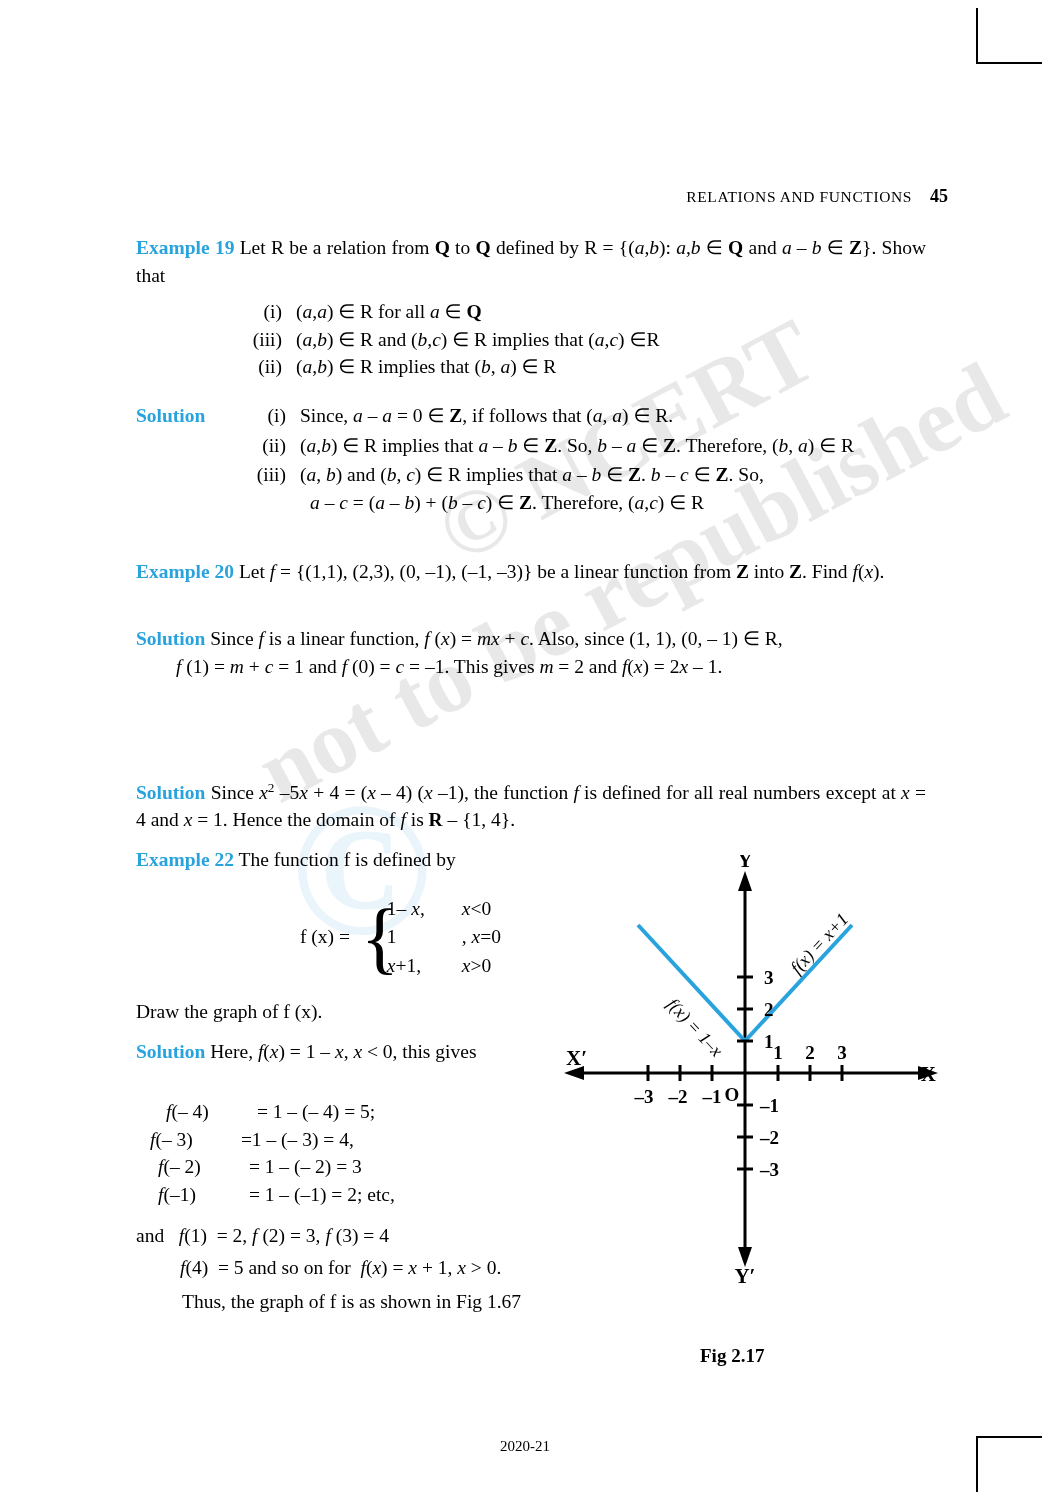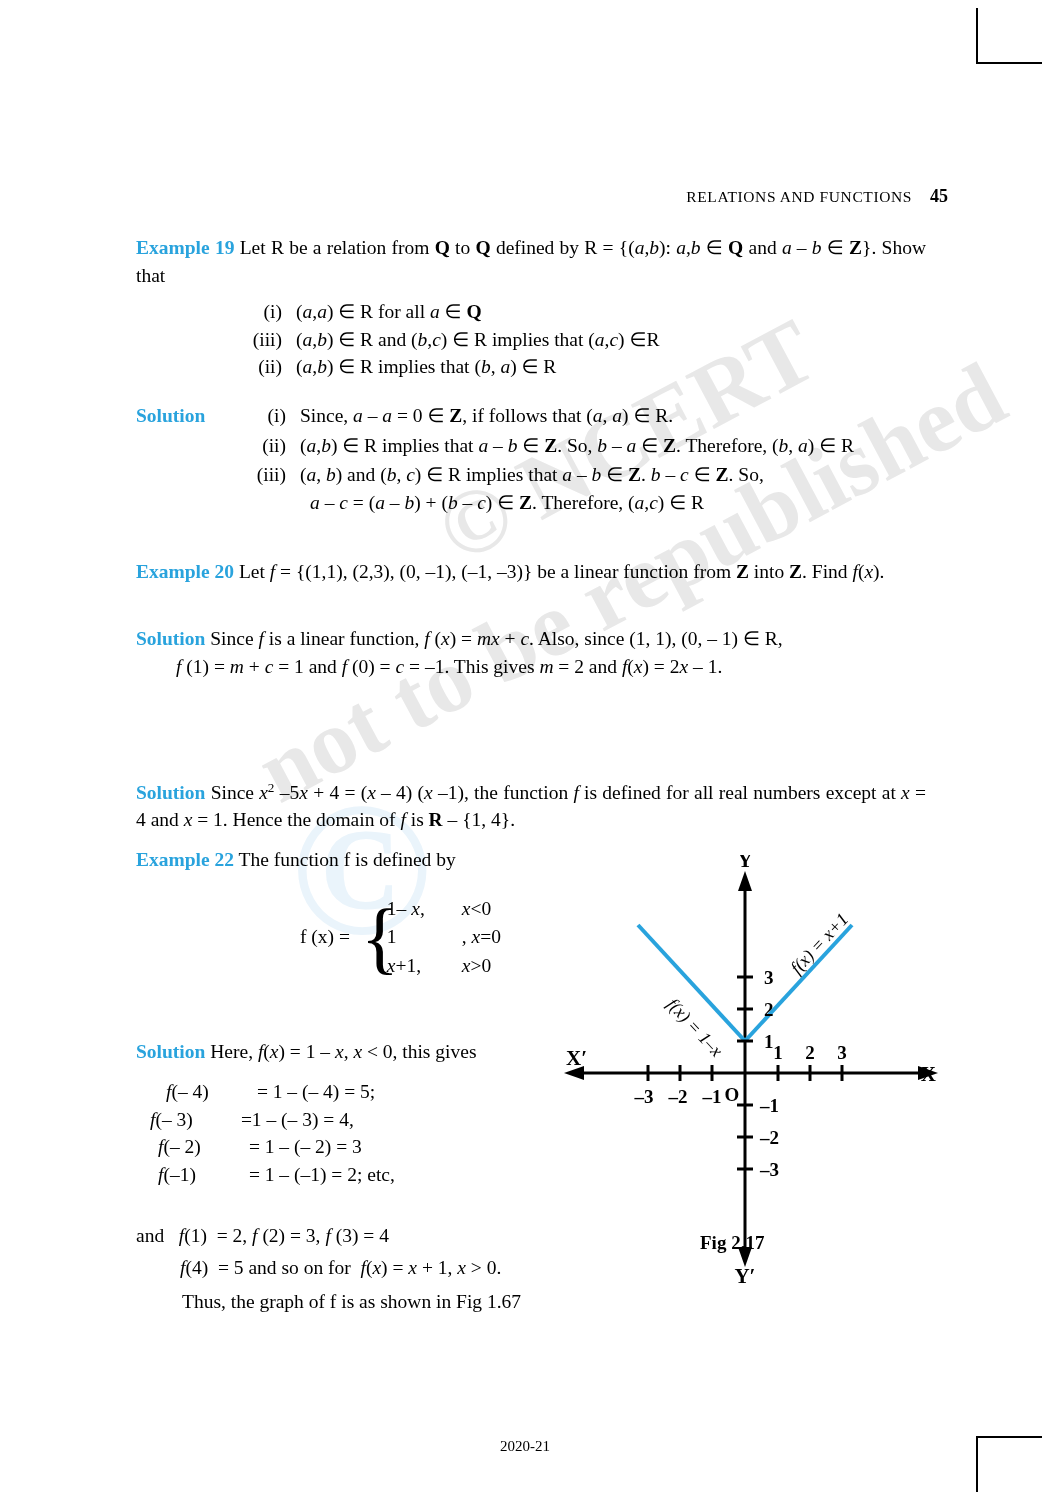--- a/index.html
+++ b/index.html
@@ -160,21 +160,21 @@
   .fig {
     position: absolute;
     left: 560px;
     top: 855px;
     width: 380px;
     height: 430px;
   }
   .figcap {
     position: absolute;
     left: 700px;
-    top: 1232px;
+    top: 1345px;
     font-size: 19px;
     font-weight: bold;
   }
 
   .footer {
     position: absolute;
     left: 0;
     right: 0;
     top: 1438px;
     text-align: center;
@@ -256,28 +256,29 @@
     <div class="piece-wrap">
       <span class="fx-label">f (x) =</span>
       <span class="piece">
         <span class="brace">{</span>
         <span class="piece-line"><span class="pcol1">1– <i>x</i>,</span> <i>x</i>&lt;0</span>
         <span class="piece-line"><span class="pcol1">1</span> , <i>x</i>=0</span>
         <span class="piece-line"><span class="pcol1"><i>x</i>+1,</span> <i>x</i>&gt;0</span>
       </span>
     </div>
 
+    <div class="body-text narrow" style="top:998px;">Draw the graph of f (x).</div>
 
     <div class="body-text narrow" style="top:1038px; width:450px;">
       <span class="blue">Solution</span>
       <span> Here,  <i>f</i>(<i>x</i>) = 1 – <i>x</i>, <i>x</i> &lt; 0, this gives</span>
     </div>
 
     <div class="body-text narrow" style="top:1078px; width:470px;">
-      <div style="margin-left:30px;"><span style="display:inline-block;width:86px;"><i>f</i>(– 4)</span> = 1 – (– 4) = 5;</div>
+      <div style="margin-left:30px;margin-top:20px;"><span style="display:inline-block;width:86px;"><i>f</i>(– 4)</span> = 1 – (– 4) = 5;</div>
       <div style="margin-left:14px;"><span style="display:inline-block;width:86px;"><i>f</i>(– 3)</span> =1 – (– 3) = 4,</div>
       <div style="margin-left:22px;"><span style="display:inline-block;width:86px;"><i>f</i>(– 2)</span> = 1 – (– 2) = 3</div>
       <div style="margin-left:22px;"><span style="display:inline-block;width:86px;"><i>f</i>(–1)</span> = 1 – (–1)  = 2; etc,</div>
     </div>
 
     <div class="body-text narrow" style="top:1222px; width:500px;">and &nbsp;&nbsp;<i>f</i>(1)&nbsp; = 2, <i>f</i> (2) = 3, <i>f</i> (3) = 4</div>
 
     <div class="body-text narrow" style="top:1254px; left:180px; width:520px;"><i>f</i>(4)&nbsp; = 5 and so on for&nbsp; <i>f</i>(<i>x</i>) = <i>x</i> + 1, <i>x</i> &gt; 0.</div>
 
     <div class="body-text narrow" style="top:1288px; left:182px; width:520px;">Thus, the graph of f is as shown in Fig 1.67</div>

